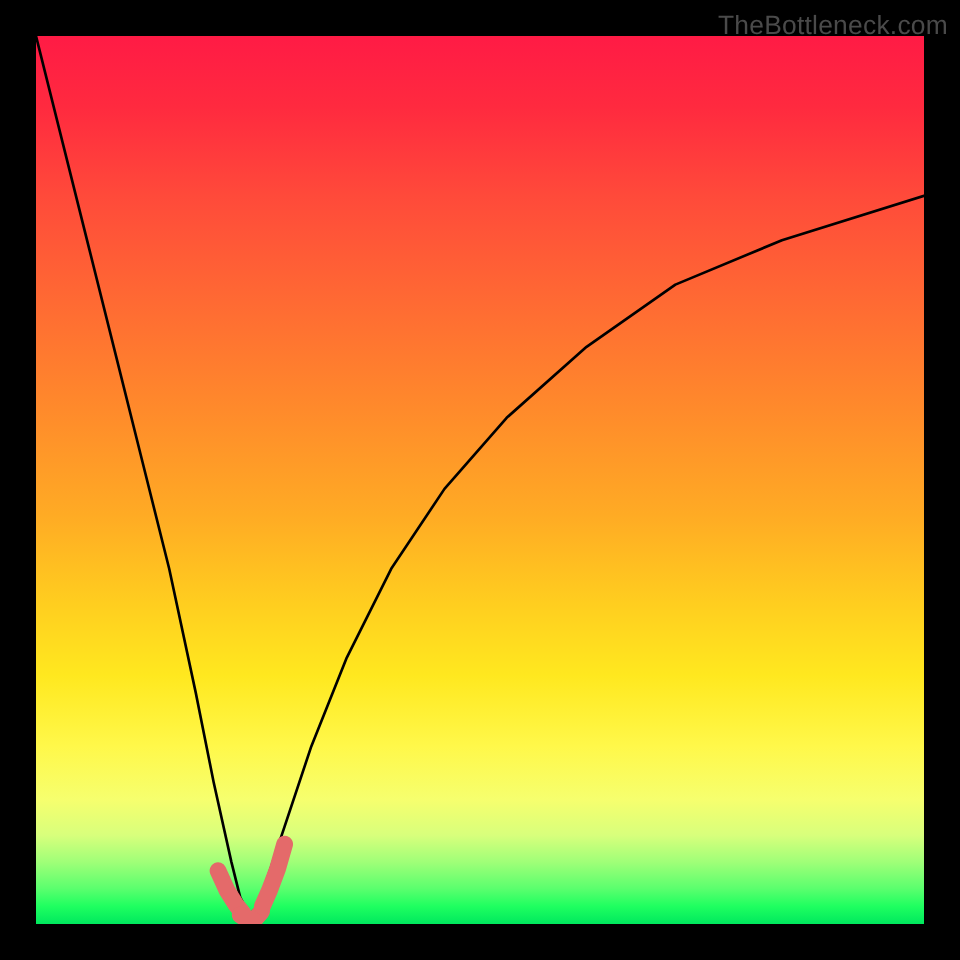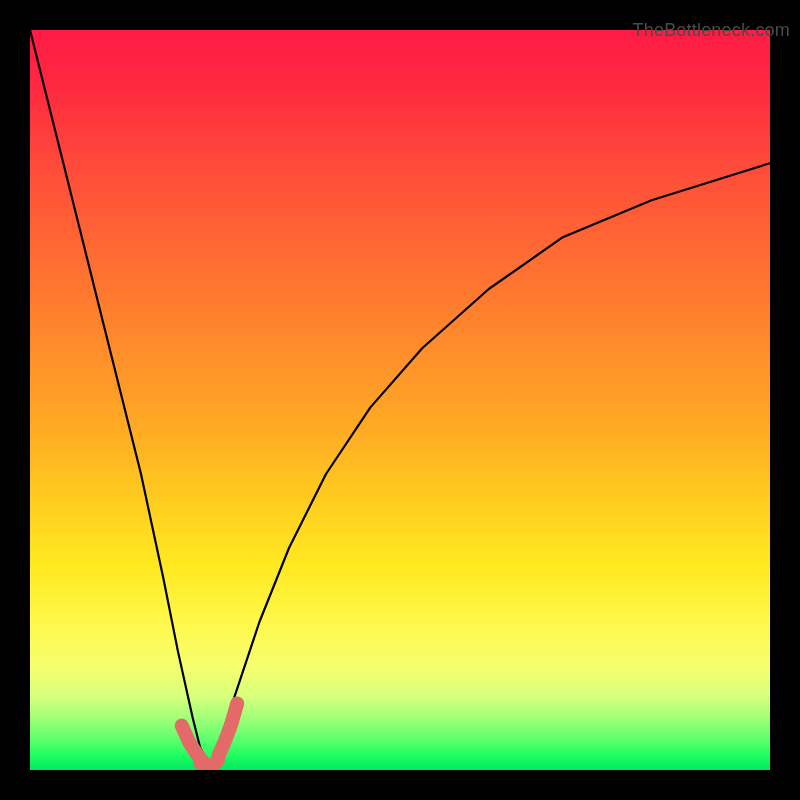--- a/index.html
+++ b/index.html
@@ -45,24 +45,24 @@
   }
   .curve-svg {
     position: absolute;
     left: 0;
     top: 0;
     width: 740px;
     height: 740px;
   }
   .watermark {
     position: absolute;
-    top: 20px;
+    top: 8px;
     right: 10px;
     color: #4a4a4a;
-    font-size: 18px;
+    font-size: 22px;
     font-weight: 500;
     letter-spacing: 0.2px;
     user-select: none;
   }
 </style>
 </head>
 <body>
 
 <div class="stage">
   <div class="plot-area">

